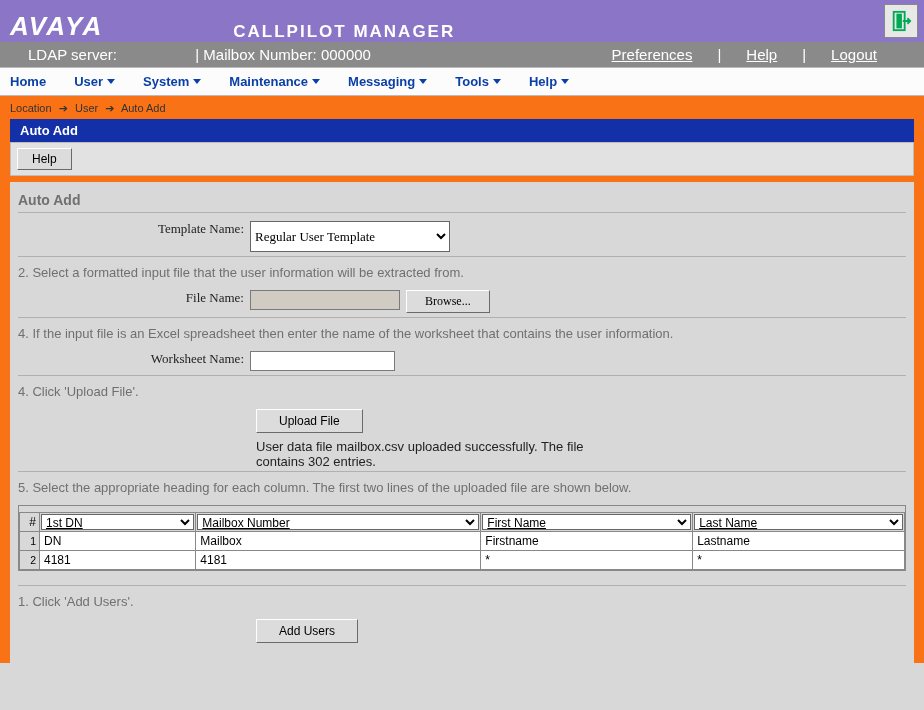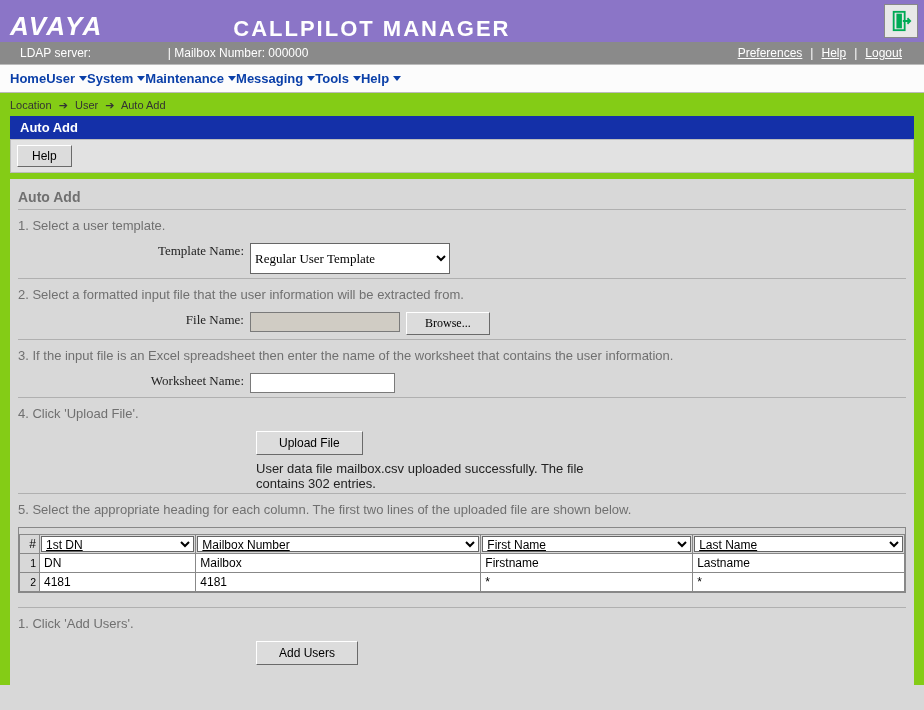--- a/index.html
+++ b/index.html
@@ -22,78 +22,79 @@
     color: #fff;
     font-weight: bold;
     font-size: 26px;
     letter-spacing: 2px;
     font-style: italic;
     font-family: Arial, sans-serif;
   }
   .app-title {
     color: #fff;
     font-weight: bold;
-    font-size: 22px;
+    font-size: 17px;
     letter-spacing: 2px;
     margin-left: 130px;
   }
   .top-icon {
     position: absolute;
     right: 6px;
     top: 4px;
     width: 34px;
     height: 34px;
     background: #e8e8e8;
     border: 1px solid #888;
     display: flex;
     align-items: center;
     justify-content: center;
   }
   .top-icon svg { width: 22px; height: 22px; }
   .statusbar {
     background: #8a8a8a;
     color: #fff;
-    font-size: 12px;
-    padding: 4px 20px;
+    font-size: 15px;
+    padding: 4px 28px;
     display: flex;
     align-items: center;
   }
   .statusbar .left { flex: 1; }
   .statusbar a {
     color: #fff;
     text-decoration: underline;
-    margin: 0 2px;
+    margin: 0 19px;
     cursor: pointer;
   }
   .statusbar .sep { margin: 0 6px; }
   .menubar {
     background: #fcfcfc;
     border-top: 1px solid #bbb;
     border-bottom: 1px solid #bbb;
     padding: 6px 10px;
     display: flex;
+    gap: 28px;
   }
   .menubar-item {
     color: #0a3fa8;
     font-weight: bold;
     font-size: 13px;
     cursor: pointer;
     display: flex;
     align-items: center;
     gap: 4px;
   }
   .menu-caret {
     display: inline-block;
     width: 0; height: 0;
     border-left: 4px solid transparent;
     border-right: 4px solid transparent;
     border-top: 5px solid #0a3fa8;
   }
   .content {
-    background: #84cc16;
+    background: #f97316;
     padding: 0;
   }
   .breadcrumb {
     font-size: 11px;
     color: #333;
     padding: 6px 10px 4px 10px;
   }
   .breadcrumb .arrow {
     margin: 0 4px;
   }
@@ -300,39 +301,38 @@
 
   <div class="help-row">
     <button class="btn">Help</button>
   </div>
 
   <div class="page-body">
 
     <div class="page-subtitle">Auto Add</div>
     <hr class="sep">
 
-    <div class="step-text">1. Select a user template.</div>
     <div class="form-row">
       <div class="form-label">Template Name:</div>
       <select class="field">
         <option>Regular User Template</option>
       </select>
     </div>
     <hr class="sep">
 
     <div class="step-text">2. Select a formatted input file that the user information will be extracted from.</div>
     <div class="form-row">
       <div class="form-label">File Name:</div>
       <input class="textfield ro" style="width: 150px;" readonly="" value="">
       <span style="width:6px;display:inline-block"></span>
       <button class="btn" style="padding:3px 18px">Browse...</button>
     </div>
     <hr class="sep">
 
-    <div class="step-text">3. If the input file is an Excel spreadsheet then enter the name of the worksheet that contains the user information.</div>
+    <div class="step-text">4. If the input file is an Excel spreadsheet then enter the name of the worksheet that contains the user information.</div>
     <div class="form-row">
       <div class="form-label">Worksheet Name:</div>
       <input class="textfield" style="width: 145px;" value="">
     </div>
     <hr class="sep">
 
     <div class="step-text">4. Click 'Upload File'.</div>
     <div class="upload-col">
       <button class="btn" style="padding:4px 22px">Upload File</button>
       <div class="status-msg">User data file mailbox.csv uploaded successfully. The file contains 302 entries.</div>

